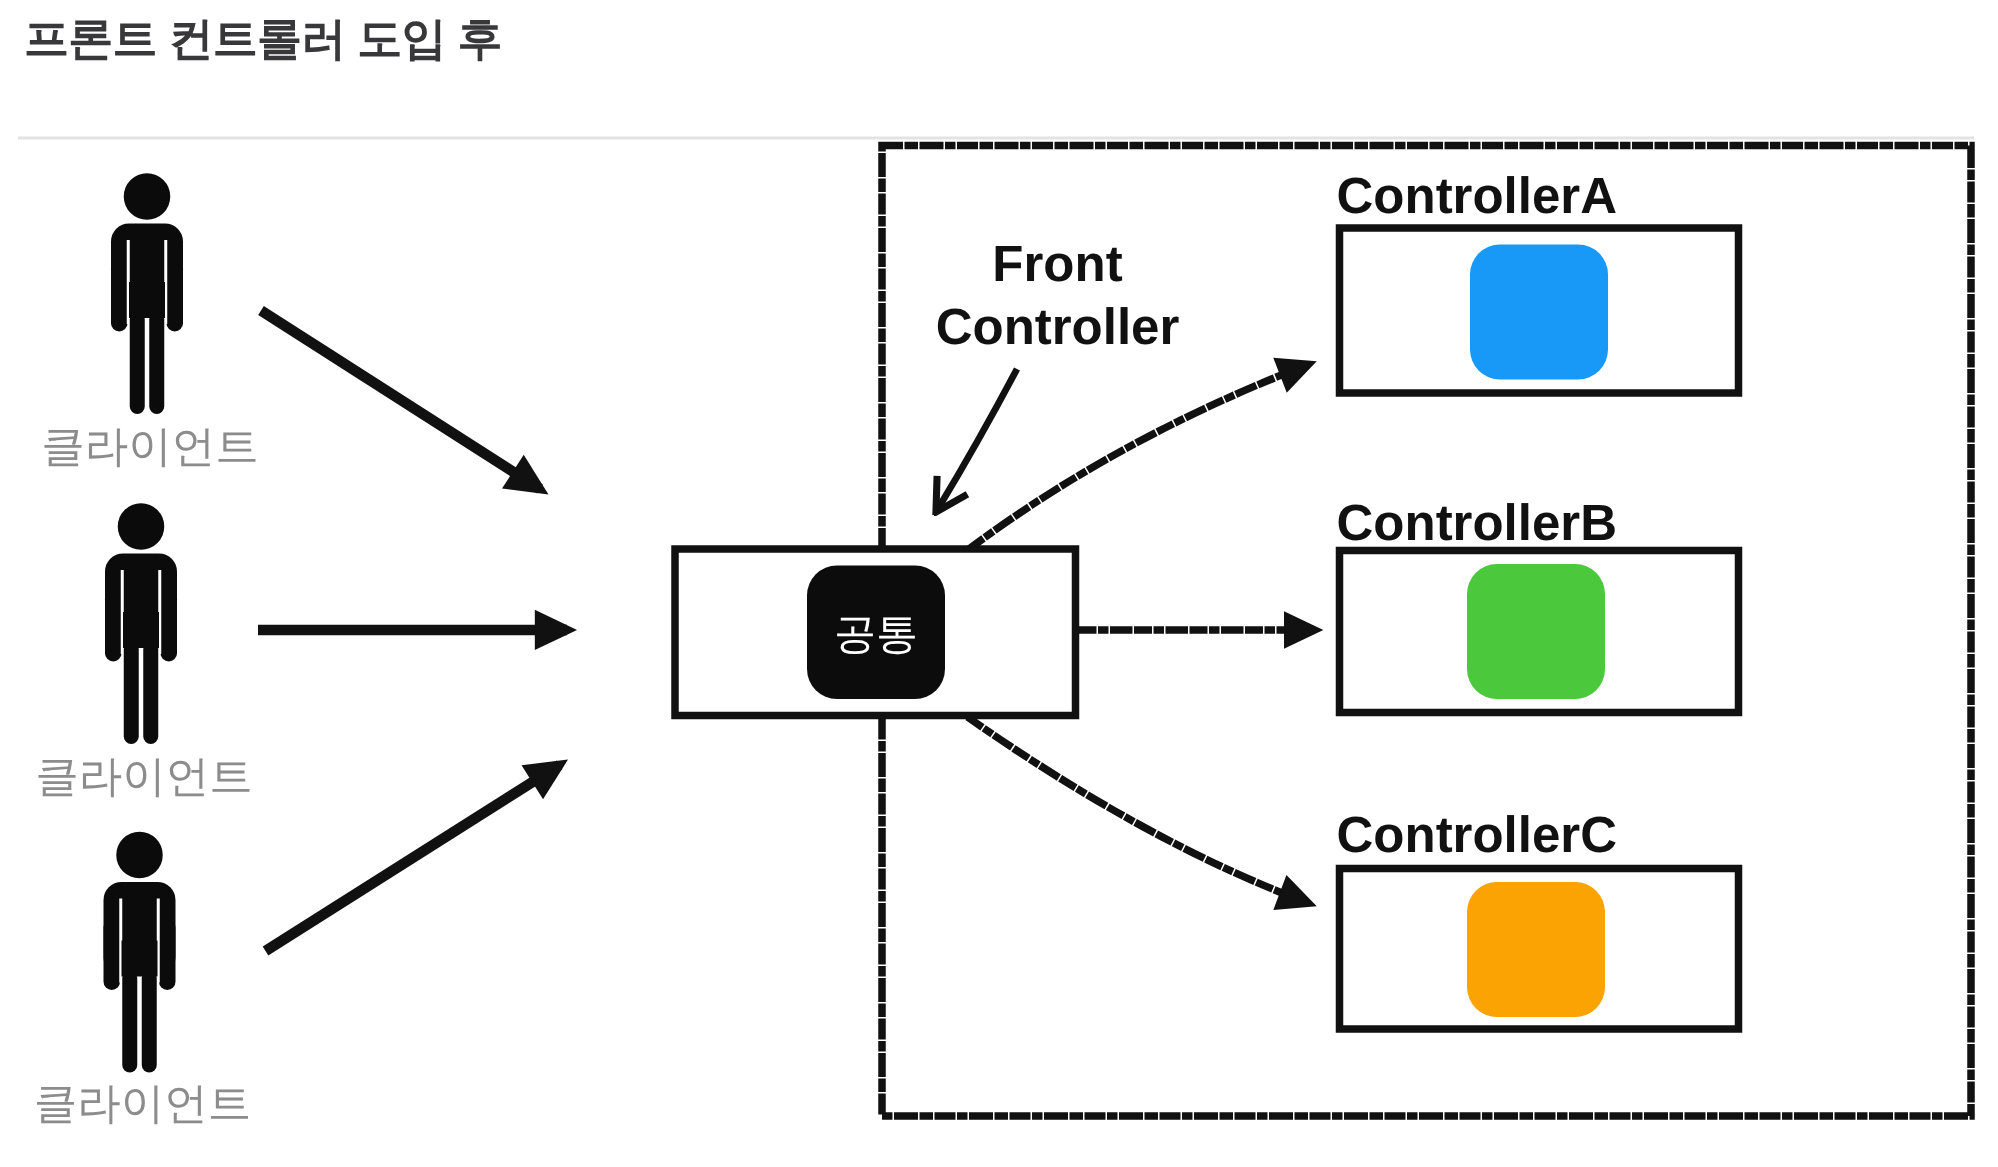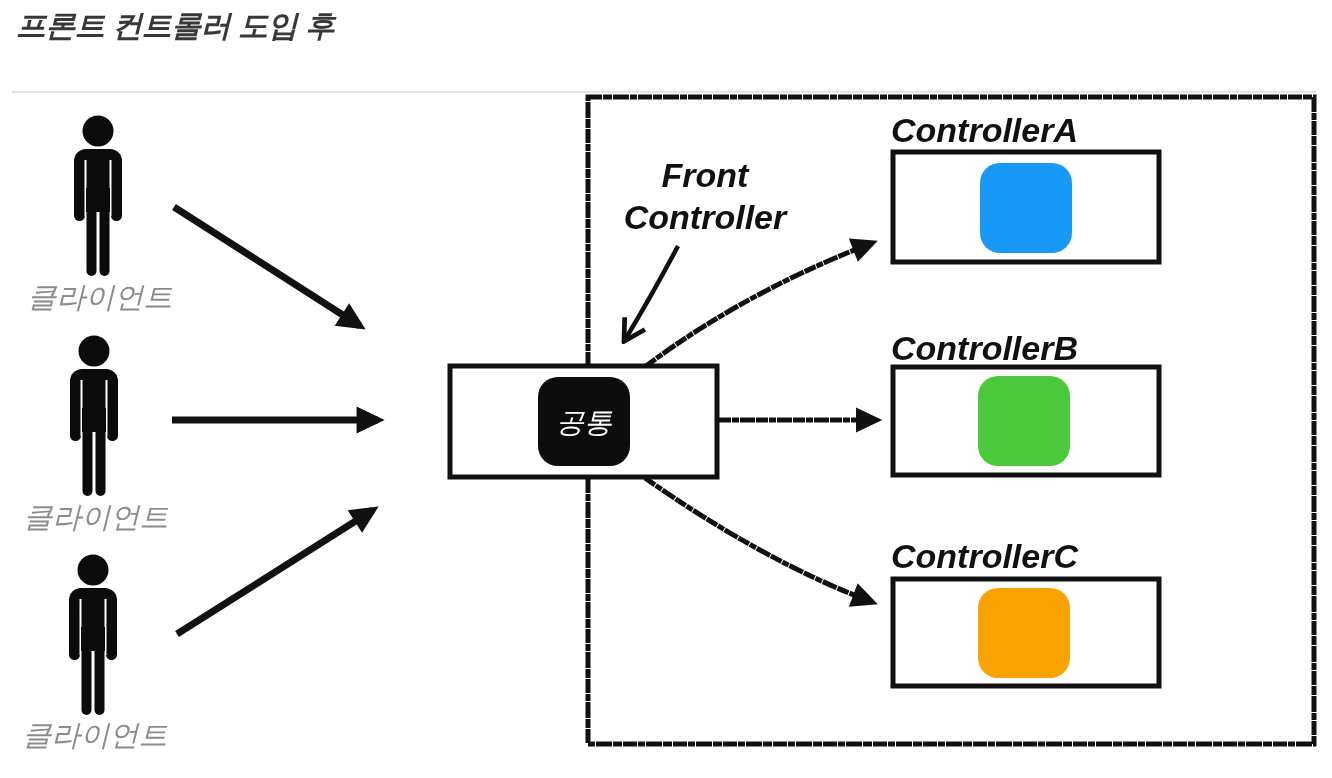--- a/index.html
+++ b/index.html
@@ -1,17 +1,17 @@
 <!DOCTYPE html>
 <html><head>
 <meta charset="utf-8">
 <style>
   html,body{margin:0;padding:0;background:#ffffff;}
   .page{position:relative;width:1332px;height:778px;background:#fff;overflow:hidden;
-        font-family:"Liberation Sans",sans-serif;font-style:italic;}
+        font-family:"Liberation Sans",sans-serif;}
   .page-title{position:absolute;left:16px;top:6px;margin:0;font-size:30px;font-weight:bold;
         color:#38383b;letter-spacing:-0.5px;}
   .divider{position:absolute;left:12px;top:91px;width:1304px;height:2px;background:#e3e3e3;}
   svg{position:absolute;left:0;top:0;}
   .ctrl-label{font-size:34px;font-weight:bold;fill:#111;}
   .fc-label{font-size:34px;font-weight:bold;fill:#111;}
   .client-label{font-size:29px;fill:#8c8c8c;}
   .common-label{font-size:28px;fill:#ffffff;}
 </style>
 </head>

